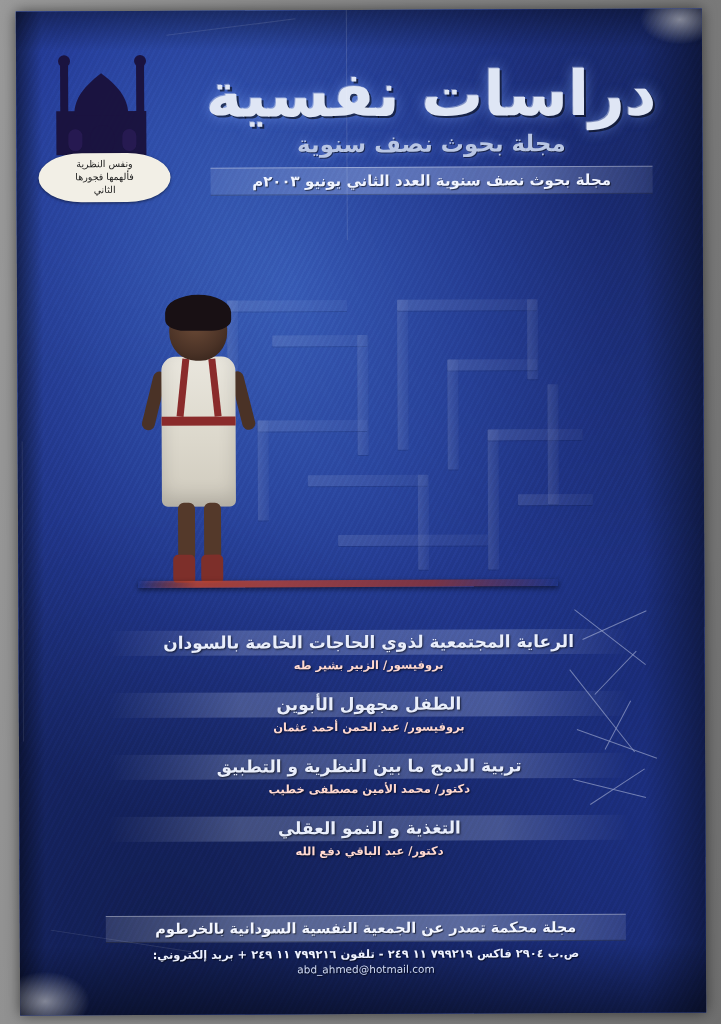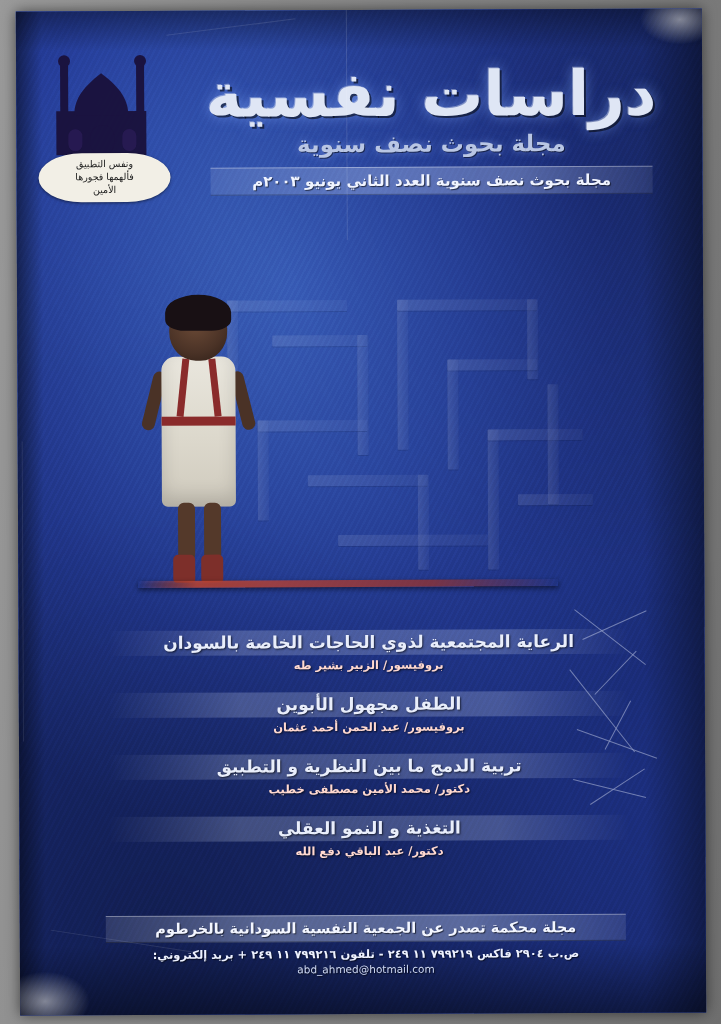--- a/index.html
+++ b/index.html
@@ -382,23 +382,23 @@
           <rect x="98" y="16" width="8" height="52"></rect>
           <circle cx="102" cy="12" r="6"></circle>
           <rect x="52" y="76" width="24" height="30" rx="12"></rect>
         </g>
         <g fill="#2a1c55" opacity="0.85">
           <rect x="30" y="80" width="14" height="22" rx="7"></rect>
           <rect x="84" y="80" width="14" height="22" rx="7"></rect>
         </g>
       </svg>
       <div class="logo-motto">
-        <div>ونفس التطبيق</div>
+        <div>ونفس النظرية</div>
         <div>فألهمها فجورها</div>
-        <div>الأمين</div>
+        <div>الثاني</div>
       </div>
     </div>
 
     <div class="masthead">
       <div class="title-main">دراسات نفسية</div>
       <div class="title-sub">مجلة بحوث نصف سنوية</div>
       <div class="issue-bar">مجلة بحوث نصف سنوية العدد الثاني يونيو ٢٠٠٣م</div>
     </div>
 
     <div class="girl">

